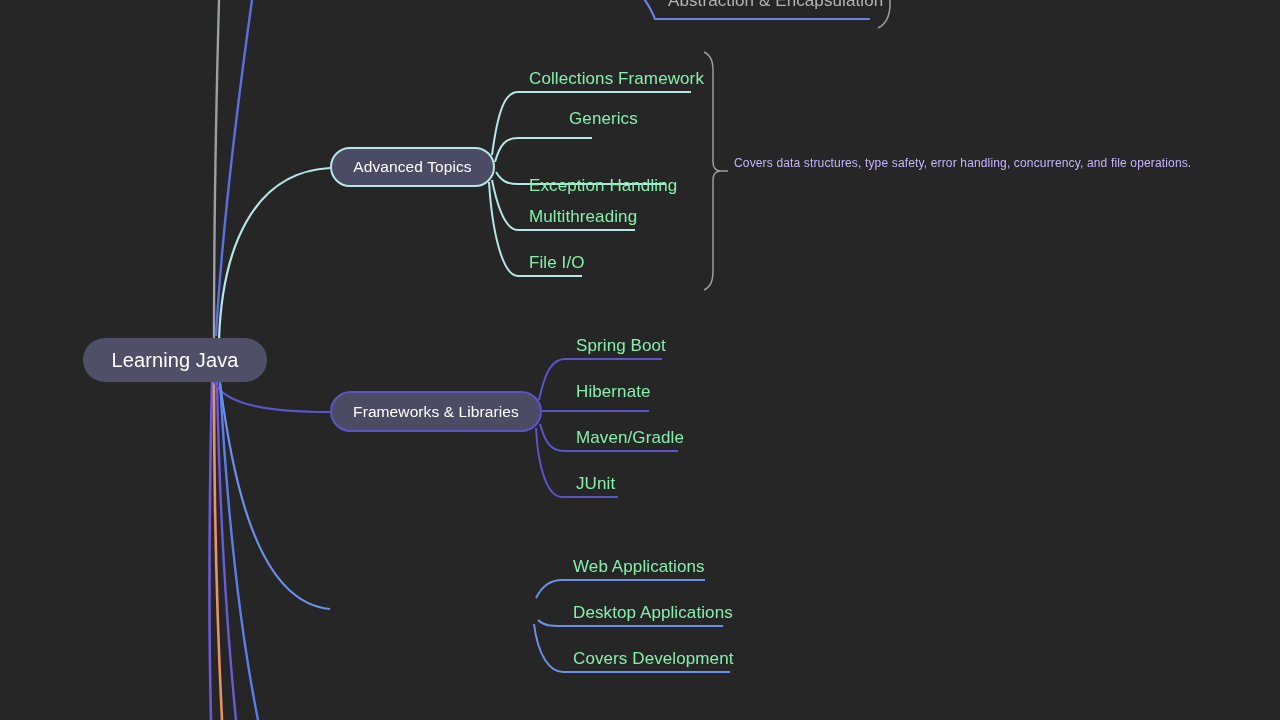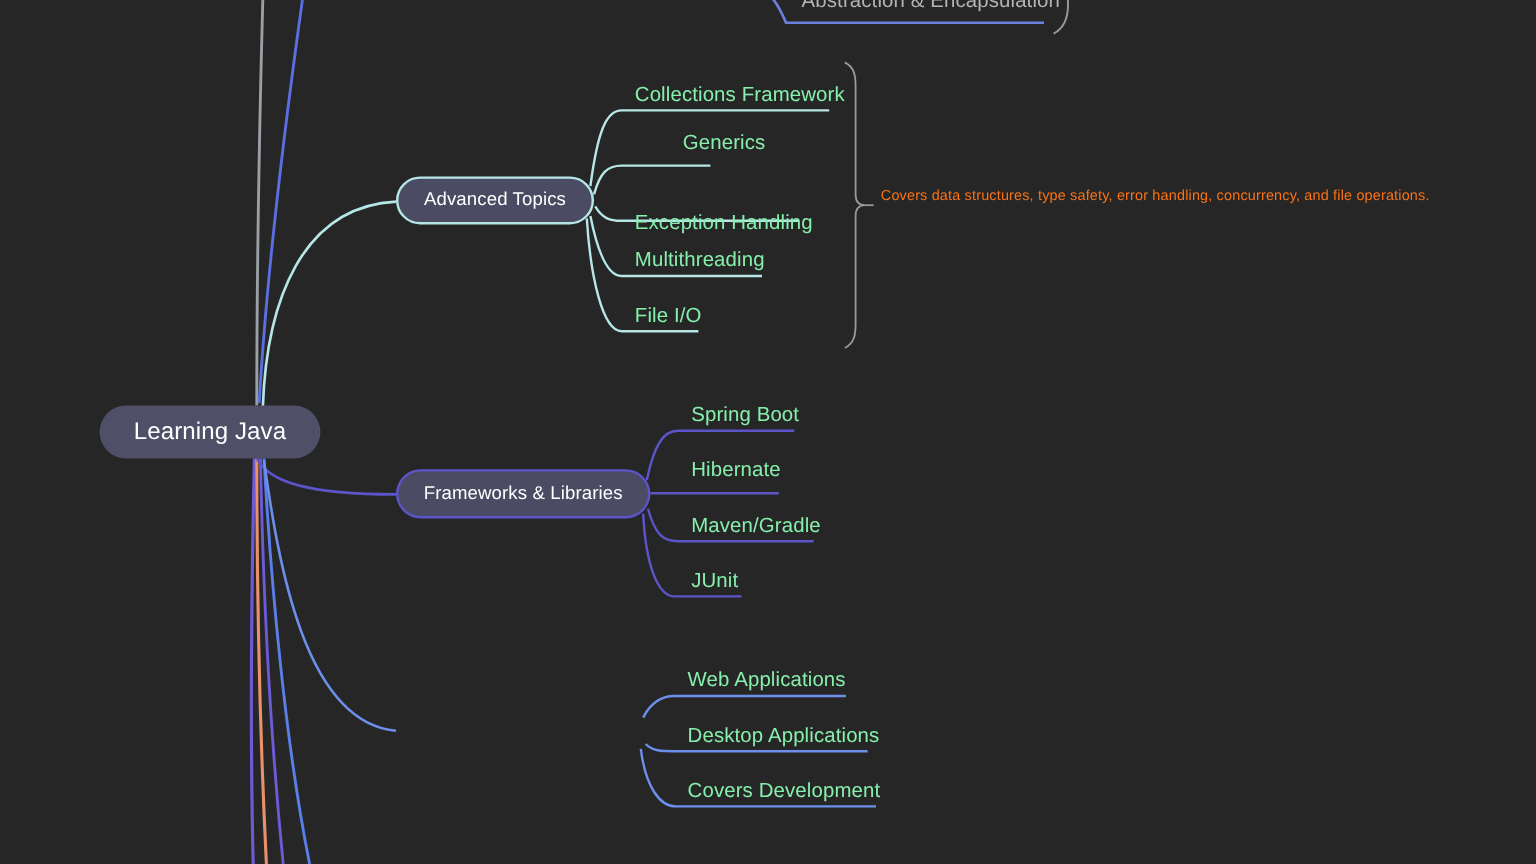--- a/index.html
+++ b/index.html
@@ -50,21 +50,21 @@
     color: #86efac;
     font-size: 17px;
     white-space: nowrap;
     letter-spacing: 0.1px;
   }
   .leaf-label.clipped {
     color: #b4b4b4;
   }
   .annotation {
     position: absolute;
-    color: #f97316;
+    color: #c4b5fd;
     font-size: 12px;
     line-height: 15px;
     width: 474px;
     letter-spacing: 0.15px;
   }
 </style>
 </head>
 <body>
 
 <div id="canvas">

